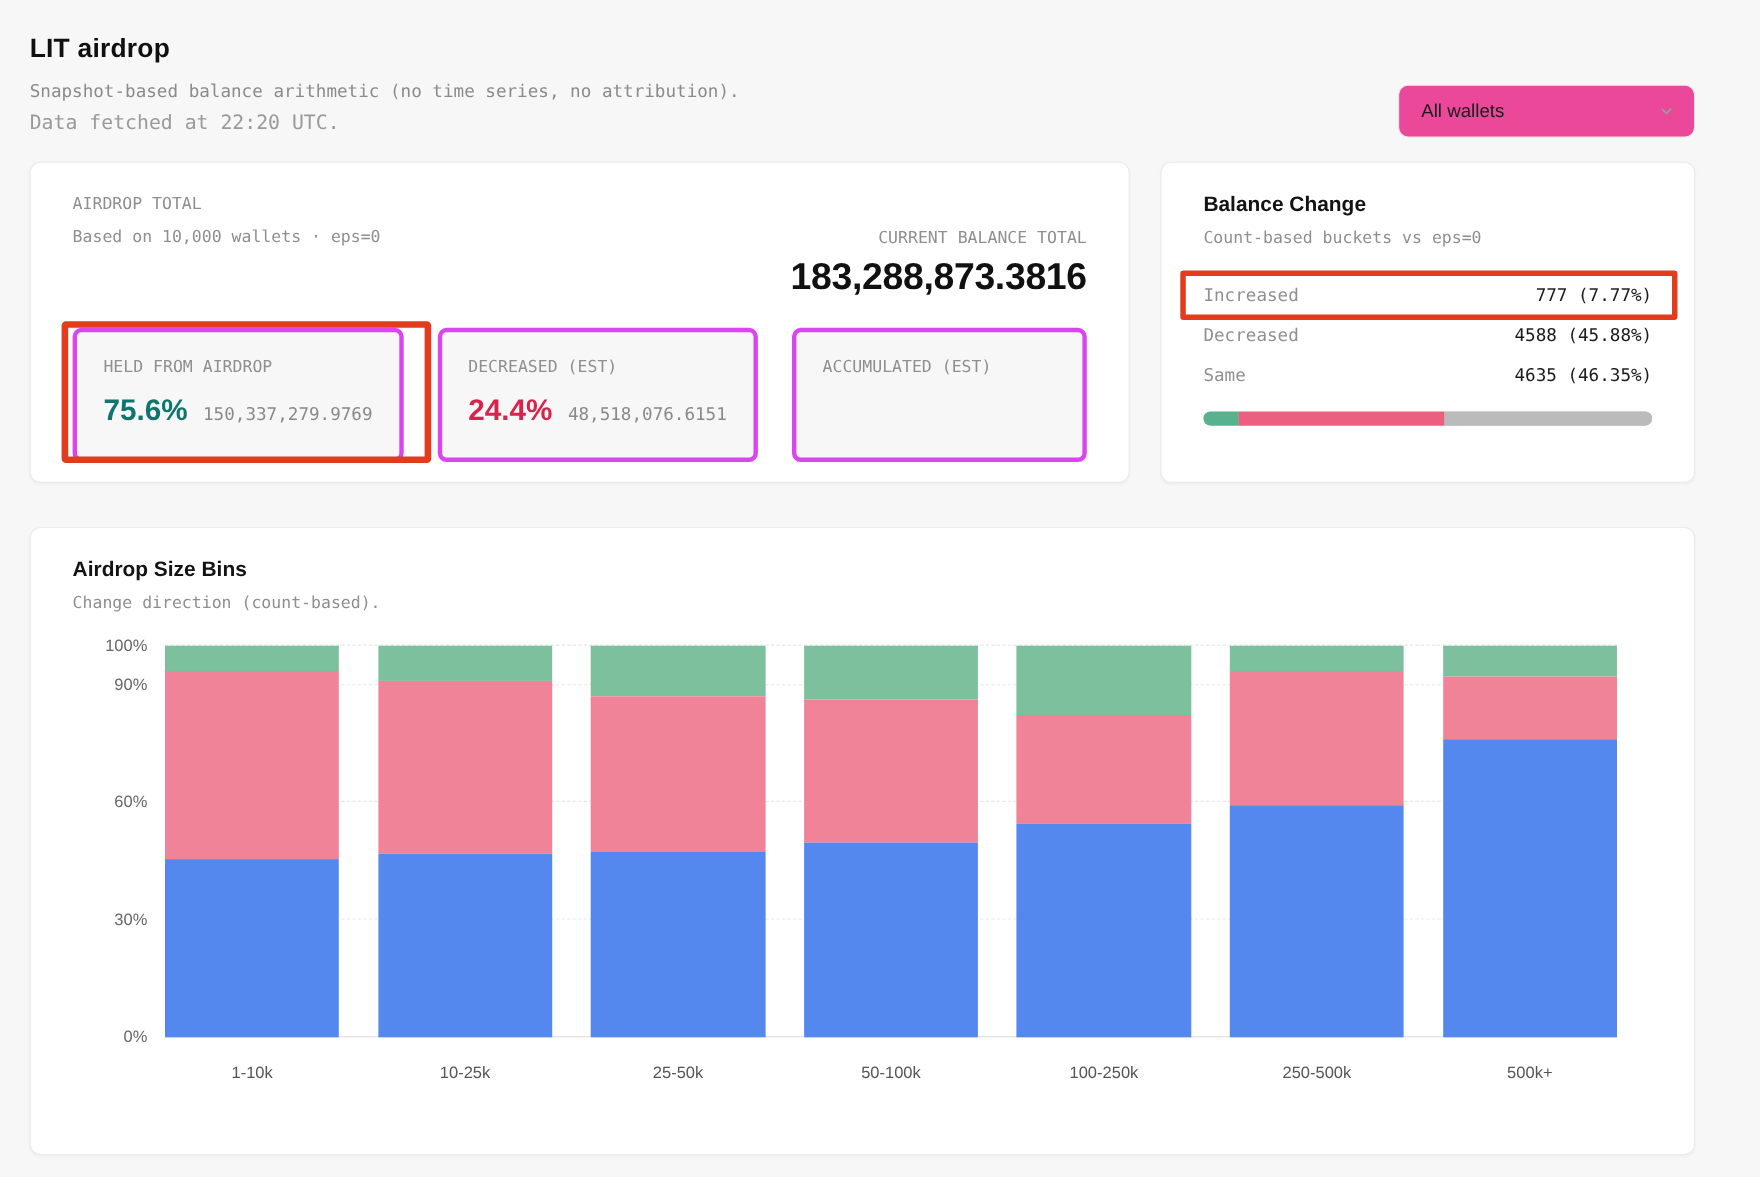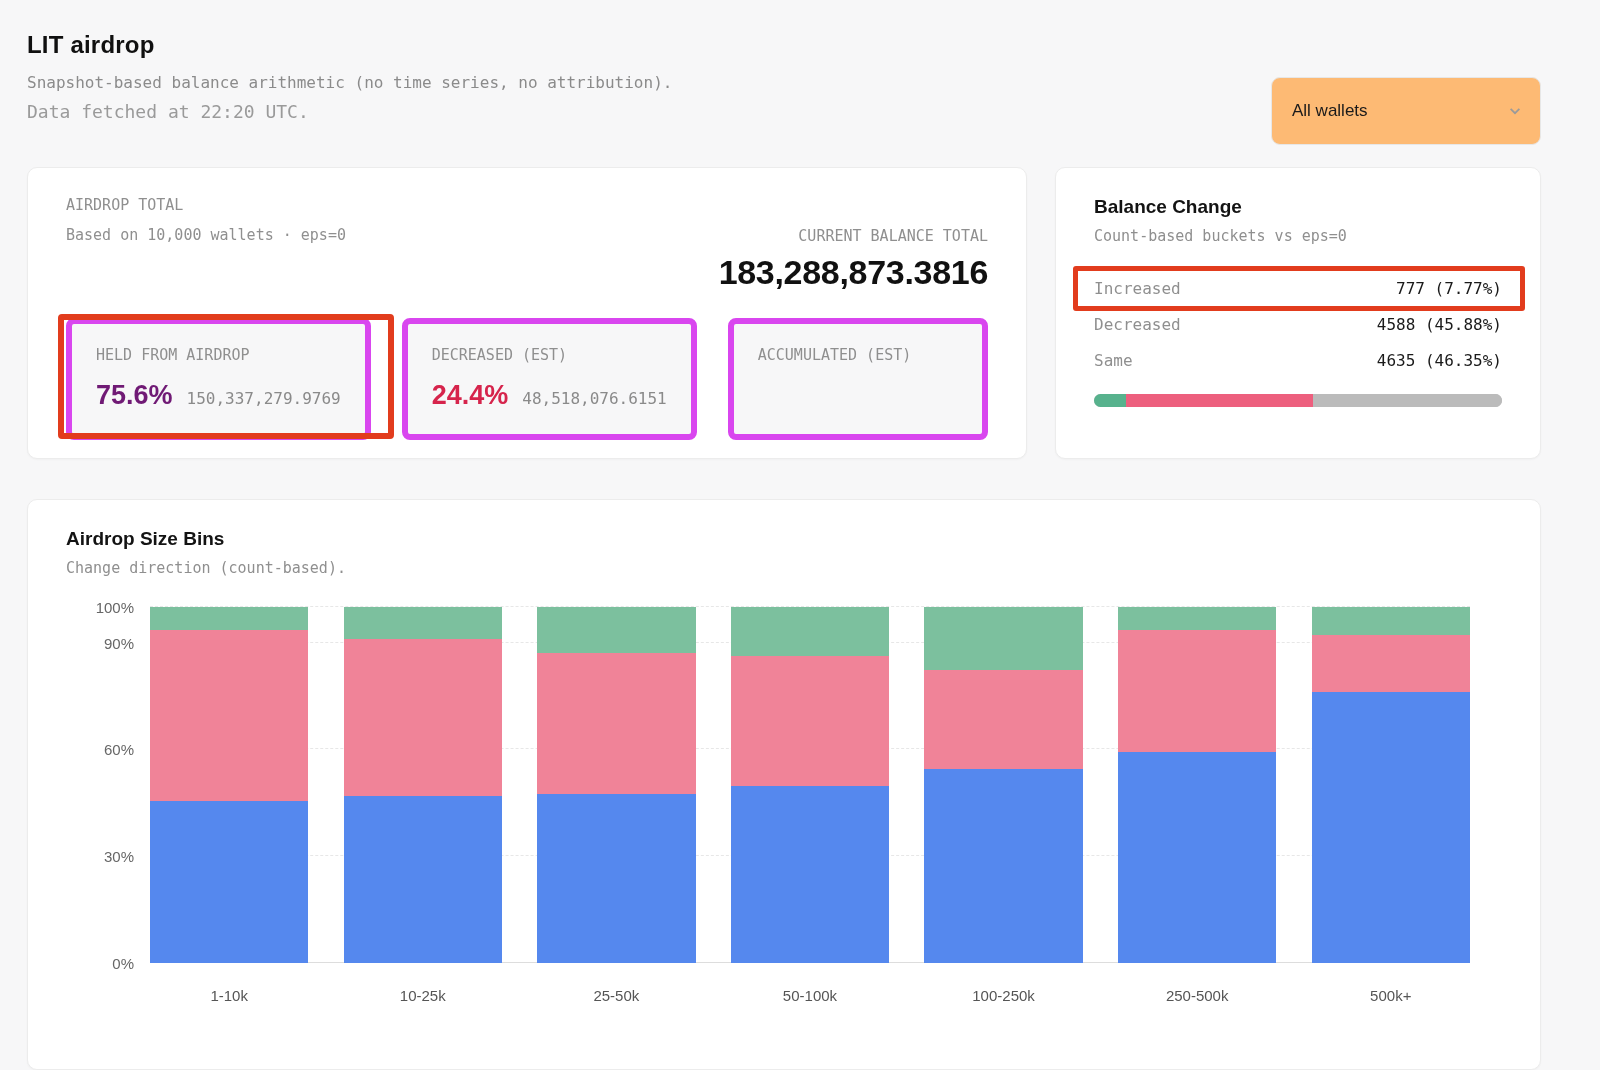--- a/index.html
+++ b/index.html
@@ -13,22 +13,22 @@
   .mono { font-family:"DejaVu Sans Mono","Liberation Mono",monospace; }
   .page { width:1514px; margin-left:27px; padding-top:31px; }
 
   
   .header { display:flex; justify-content:space-between; align-items:flex-start; }
   .page-title { font-size:24px; font-weight:600; letter-spacing:0.2px; color:#101010; }
   .page-subtitle { margin-top:14px; font-size:16px; color:#8b8b8b; }
   .page-fetched { margin-top:9px; font-size:18px; color:#9a9a9a; }
   .wallet-select {
     margin-top:46px;
-    width:270px; height:68px;
-    background:#fdba74; border:1px solid #e7e7e7; border-radius:9px;
+    width:270px; height:48px;
+    background:#ec4899; border:1px solid #e7e7e7; border-radius:9px;
     display:flex; align-items:center; justify-content:space-between;
     padding:0 18px 0 20px; font-size:17px; color:#1a1a1a; cursor:pointer;
   }
   .chevron { width:14px; height:14px; stroke:#9a9a9a; fill:none; stroke-width:2; }
 
   
   .card {
     background:#fff; border:1px solid #ececec; border-radius:10px;
     box-shadow:0 1px 2px rgba(0,0,0,0.03);
   }
@@ -37,21 +37,21 @@
   .balance-card { width:486px; height:292px; padding:28px 38px; }
 
   .totals-row { display:flex; justify-content:space-between; }
   .small-label { font-size:15px; color:#8f8f8f; }
   .big-value { font-size:34px; font-weight:600; letter-spacing:-0.3px; margin-top:8px; color:#111; }
   .total-note { margin-top:12px; }
   .current-balance { text-align:right; margin-top:31px; }
 
   .stat-cards { display:flex; gap:31px; margin-top:26px; }
   .stat-card {
-    width:323px; height:122px; background:#f7f7f8; border:6px solid #d946ef;
+    width:323px; height:122px; background:#f7f7f8; border:4px solid #d946ef;
     border-radius:8px; padding:22px 24px; position:relative;
   }
   .stat-value-row { display:flex; align-items:baseline; gap:14px; margin-top:16px; }
   .stat-pct { font-size:27px; font-weight:600; }
   .stat-amount { font-size:16px; color:#8a8a8a; }
 
   
   .annotation {
     position:absolute; border:6px solid #e23c1d; border-radius:4px;
     pointer-events:none; z-index:5;
@@ -128,21 +128,21 @@
           <div class="small-label mono">CURRENT BALANCE TOTAL</div>
           <div class="big-value">183,288,873.3816</div>
         </div>
       </div>
 
       <div class="stat-cards">
         <div class="stat-card">
           <div class="annotation stat-box" style="border-color: rgb(226, 60, 29);"></div>
           <div class="small-label mono">HELD FROM AIRDROP</div>
           <div class="stat-value-row">
-            <span class="stat-pct" style="color: #701a75;">75.6%</span>
+            <span class="stat-pct" style="color: #0f766e;">75.6%</span>
             <span class="stat-amount mono">150,337,279.9769</span>
           </div>
         </div>
         <div class="stat-card">
           <div class="small-label mono">DECREASED (EST)</div>
           <div class="stat-value-row">
             <span class="stat-pct" style="color: rgb(214, 36, 76);">24.4%</span>
             <span class="stat-amount mono">48,518,076.6151</span>
           </div>
         </div>

